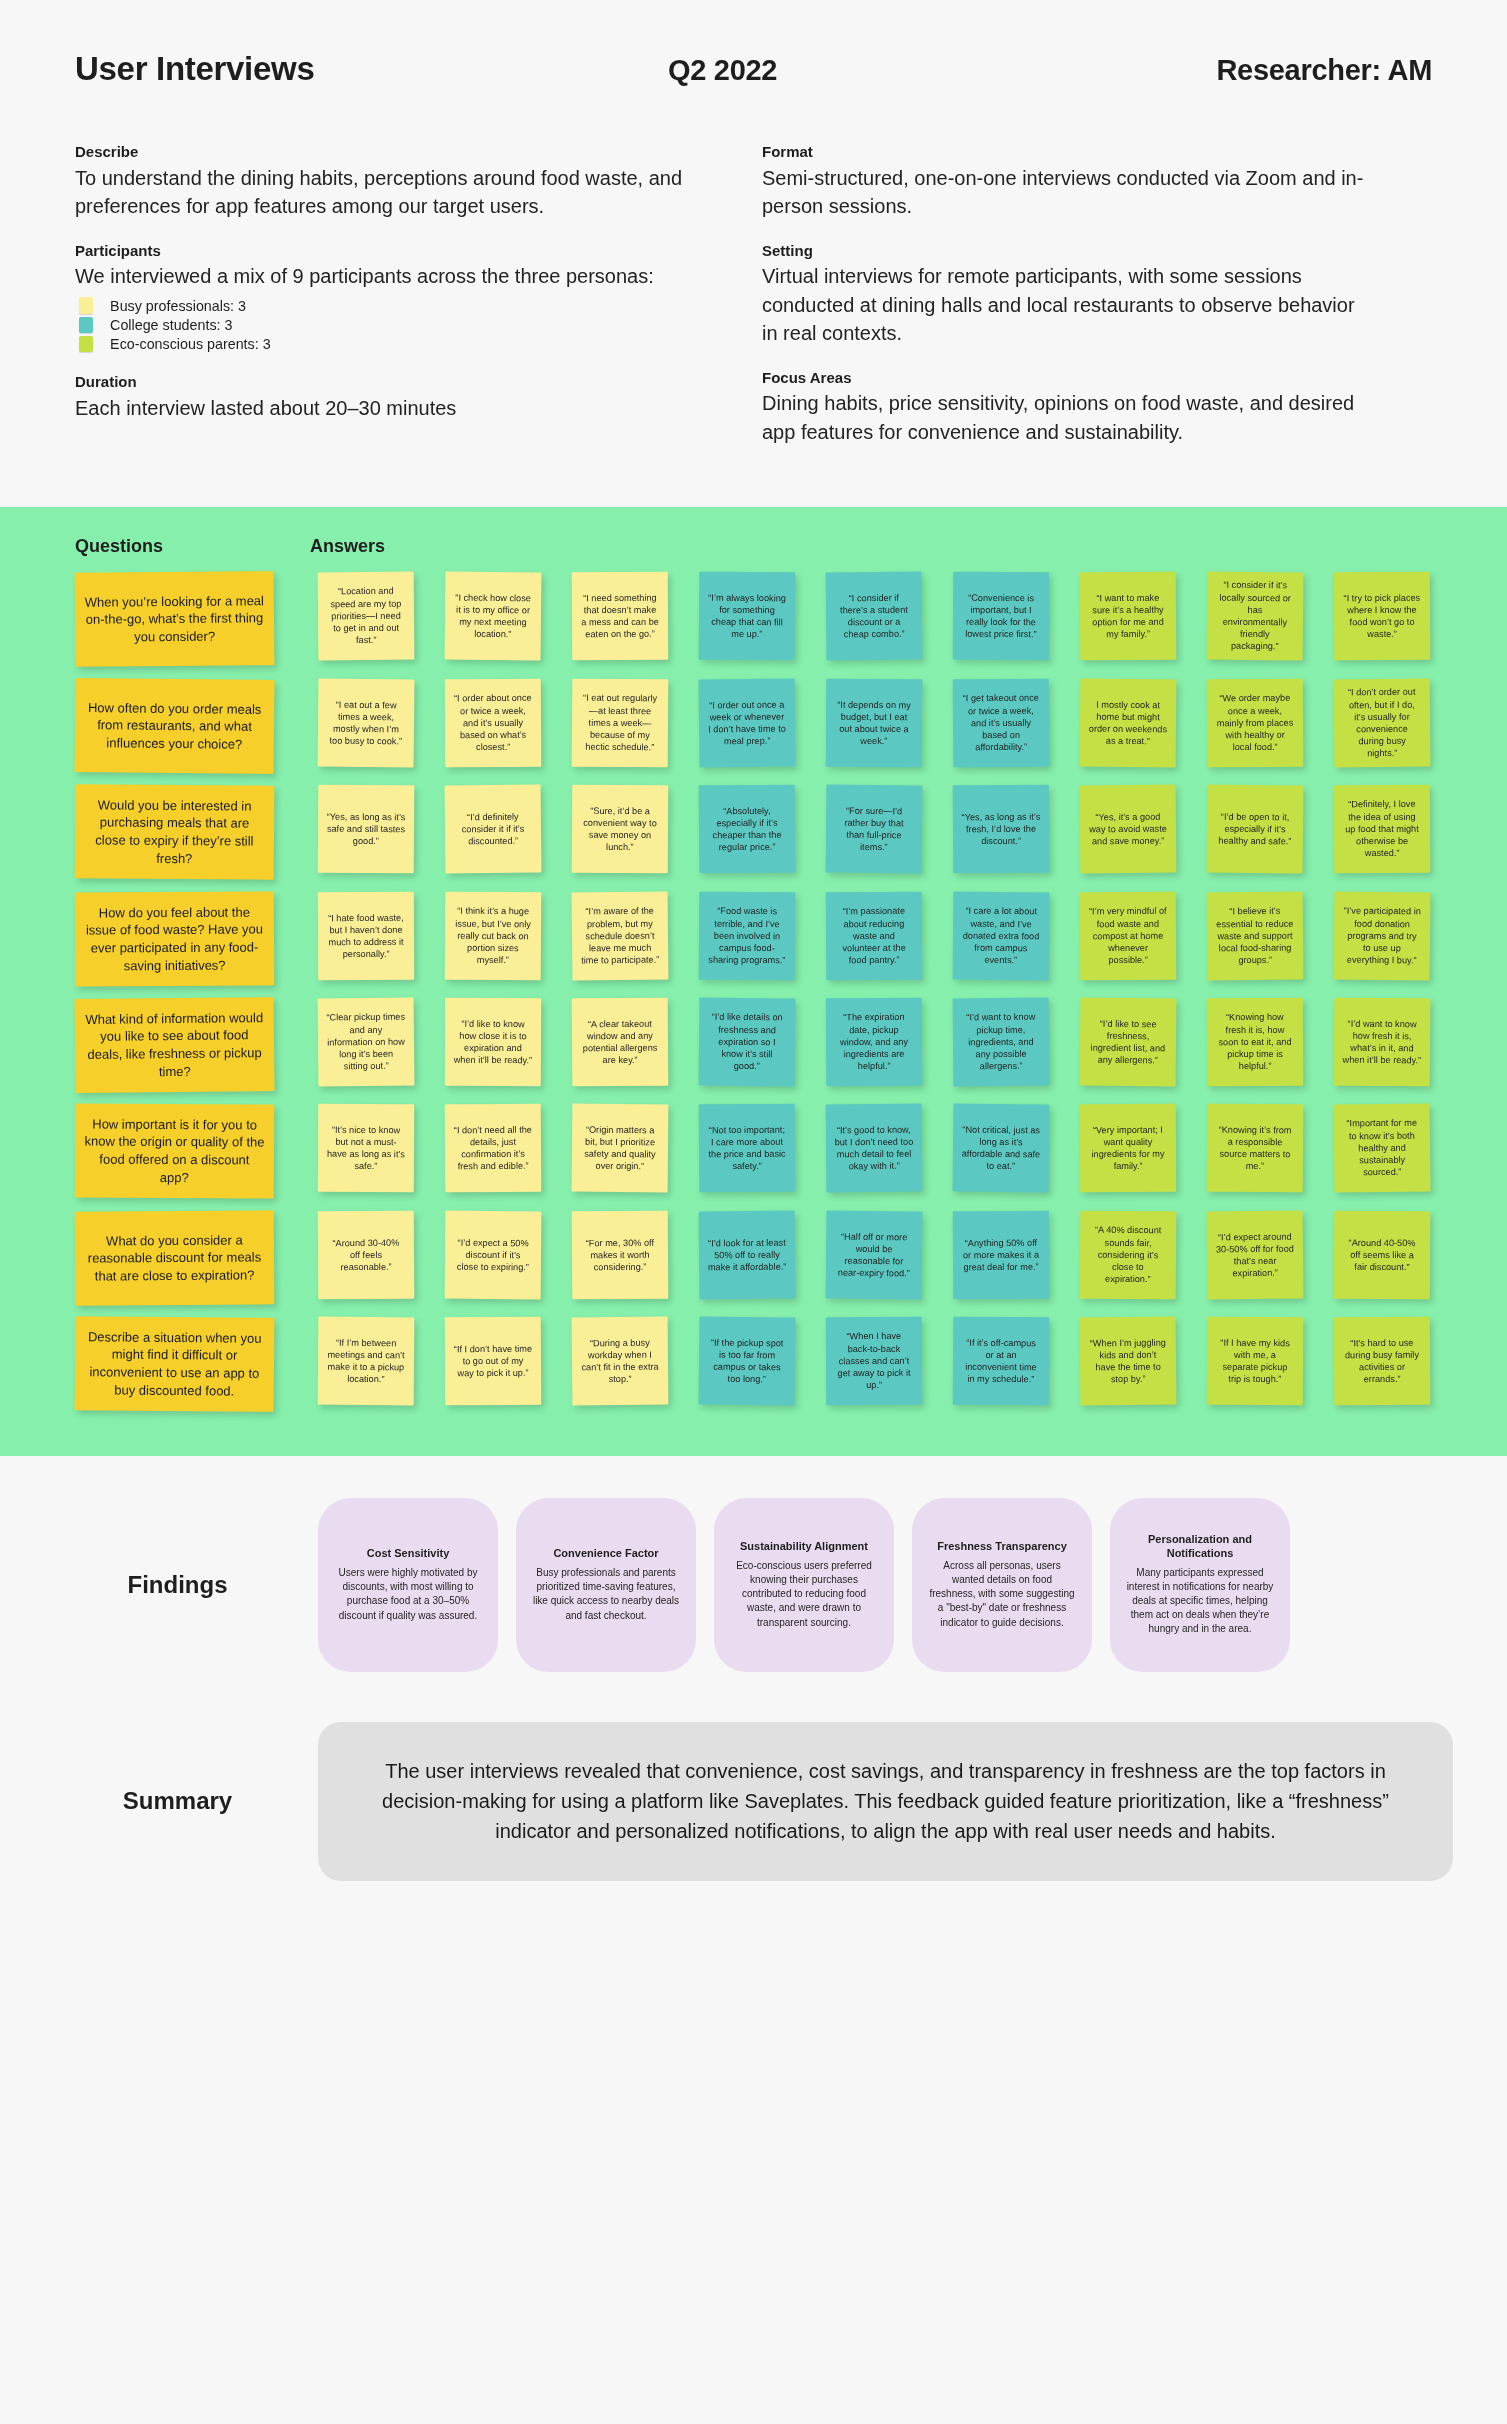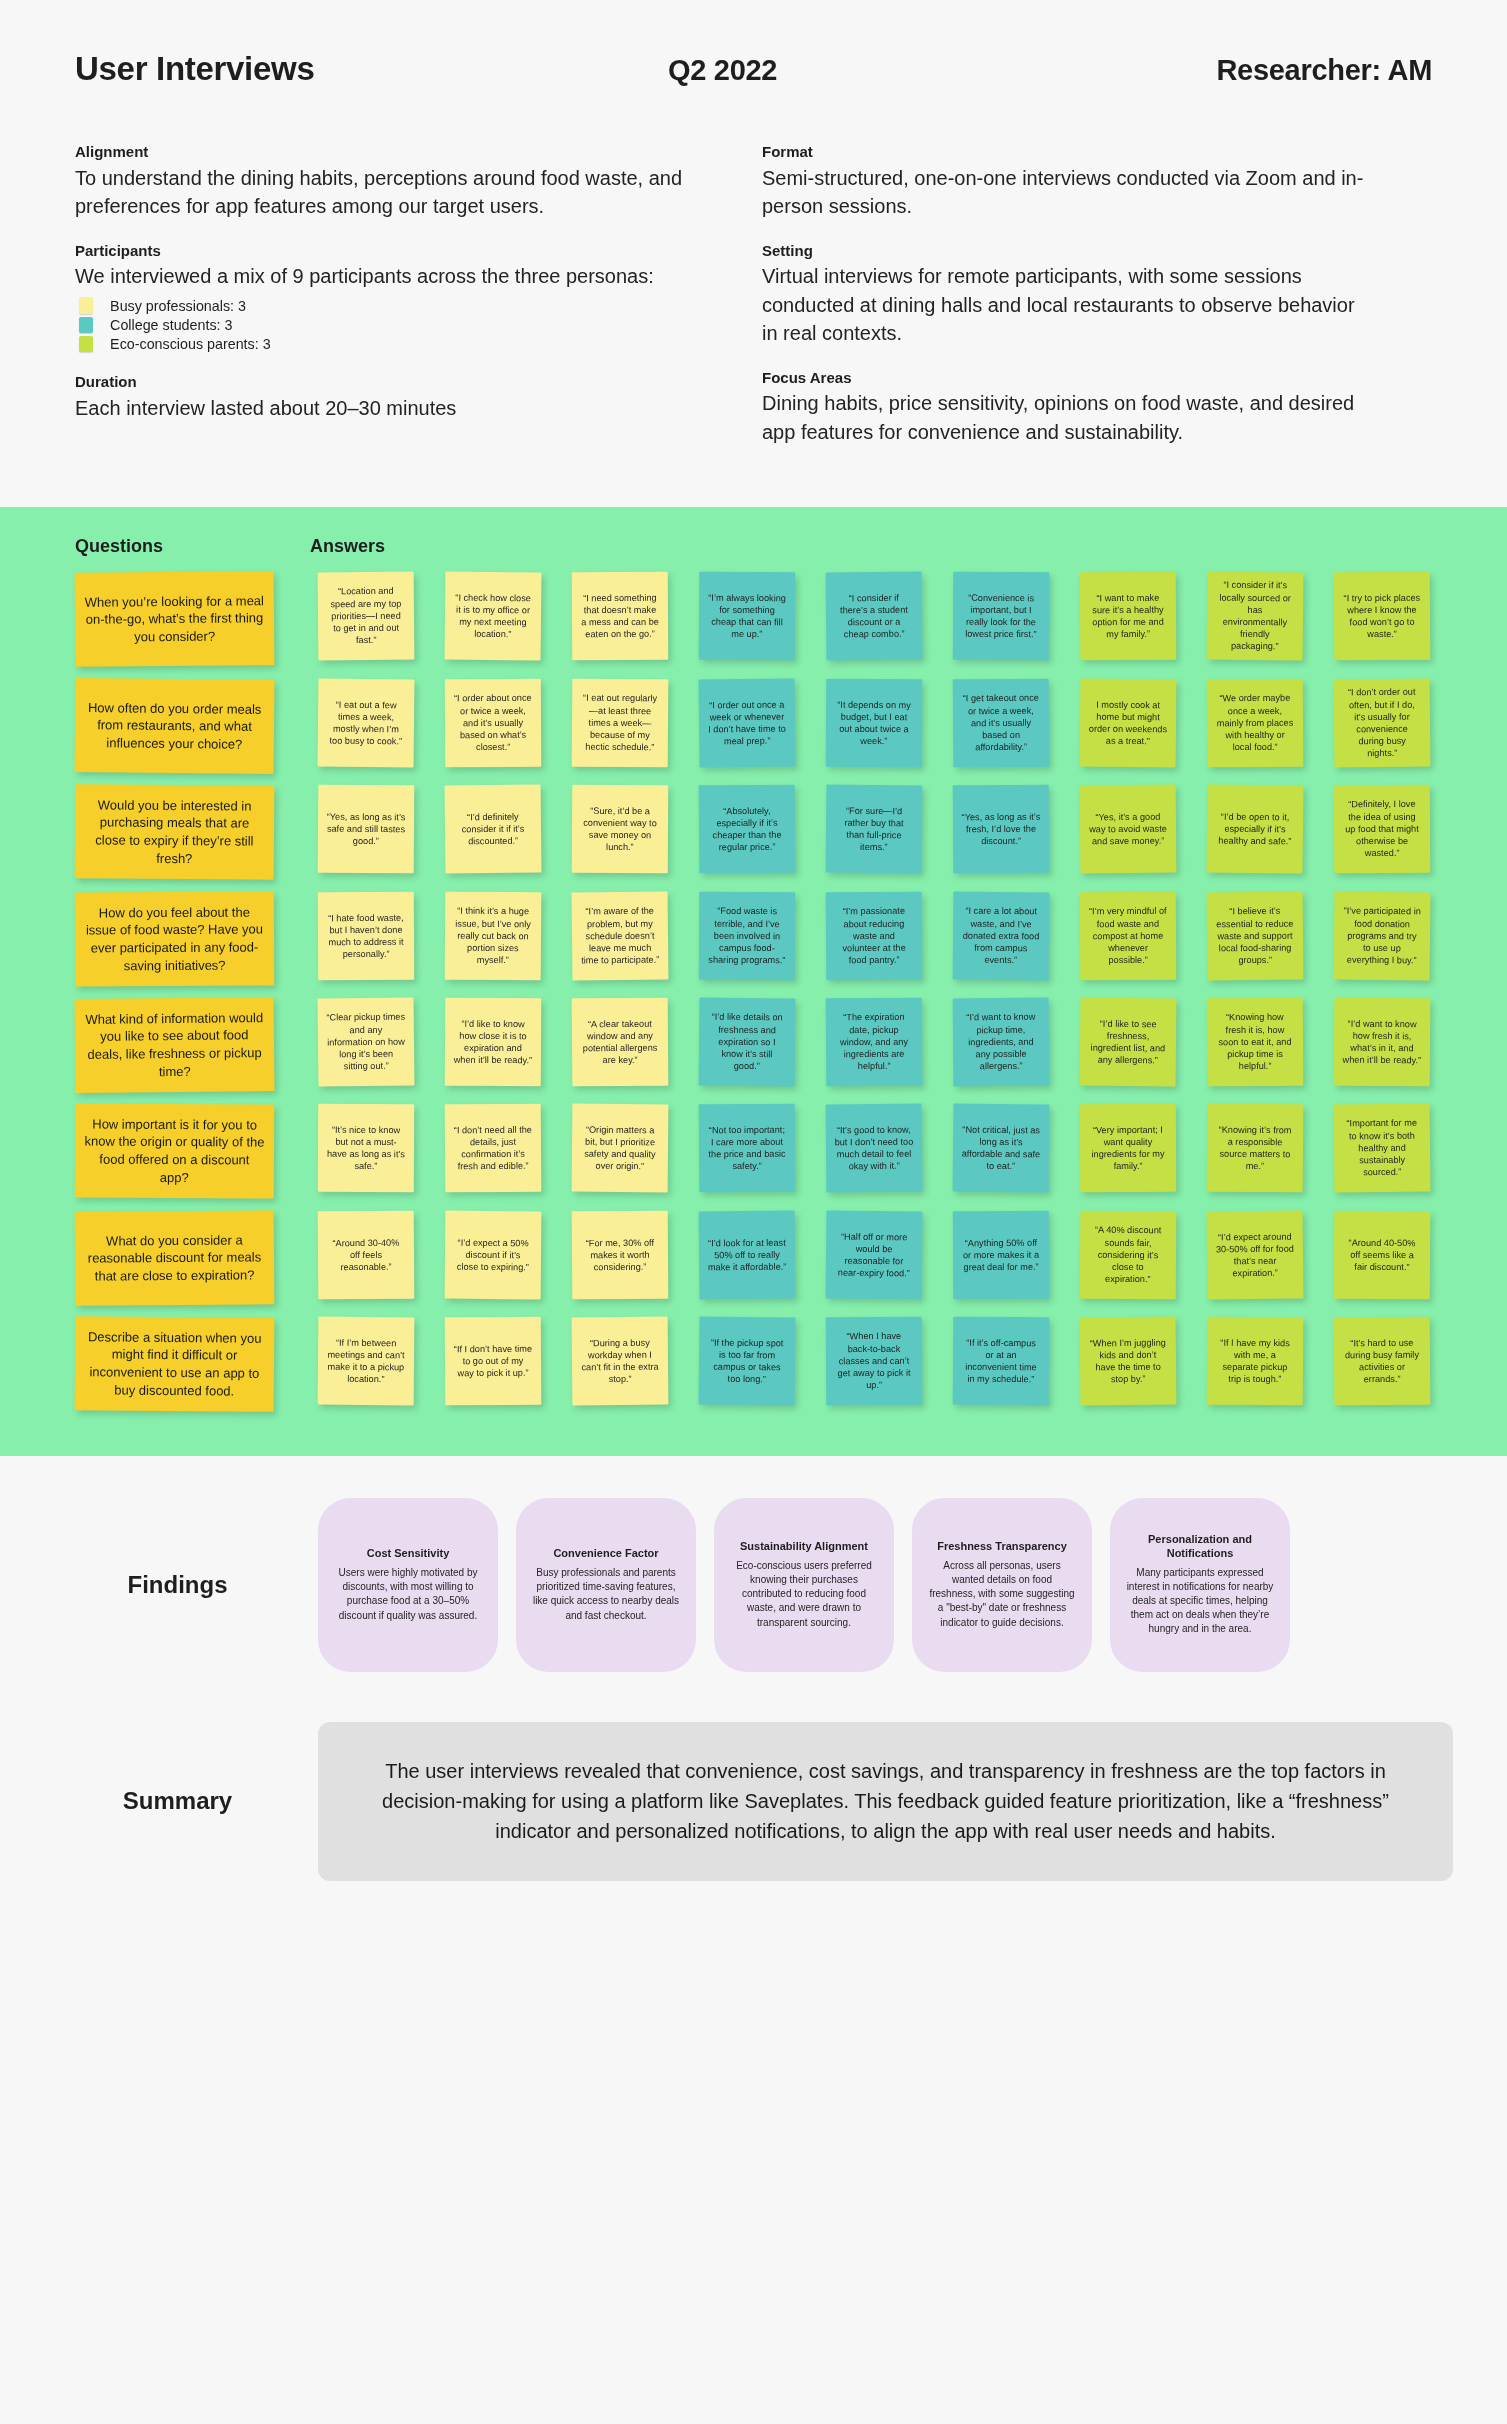--- a/index.html
+++ b/index.html
@@ -107,21 +107,21 @@
   }
   .fcard-h { font-size: 11px; font-weight: 700; margin-bottom: 4.8px; line-height: 1.25; }
   .fcard-p { font-size: 10px; line-height: 1.42; color: #242424; }
 
   
   .summary-band { background: #f7f7f7; padding: 40px 54px 55px 54px; }
   .summary-row { display: flex; align-items: center; }
   .summary-box {
     flex: 1;
     background: #e0e0e0;
-    border-radius: 12px;
+    border-radius: 23px;
     padding: 34px 42px;
     text-align: center;
     font-size: 20px; line-height: 1.52;
     color: #1b1b1b;
   }
 </style>
 </head>
 <body>
 
 <div class="page">
@@ -129,21 +129,21 @@
   <div class="header-band">
     <div class="title-row">
       <div class="doc-title">User Interviews</div>
       <div class="doc-quarter">Q2 2022</div>
       <div class="doc-researcher">Researcher: AM</div>
     </div>
 
     <div class="meta-cols">
       <div class="meta-col">
         <div class="meta-block">
-          <div class="meta-h">Alignment</div>
+          <div class="meta-h">Describe</div>
           <div class="meta-p">To understand the dining habits, perceptions around food waste, and preferences for app features among our target users.</div>
         </div>
         <div class="meta-block">
           <div class="meta-h">Participants</div>
           <div class="meta-p">We interviewed a mix of 9 participants across the three personas:</div>
           <div class="legend">
             <div class="legend-row">
               <span class="legend-sw" style="background:#faee97"></span>
               <span class="legend-txt">Busy professionals: 3</span>
             </div>

